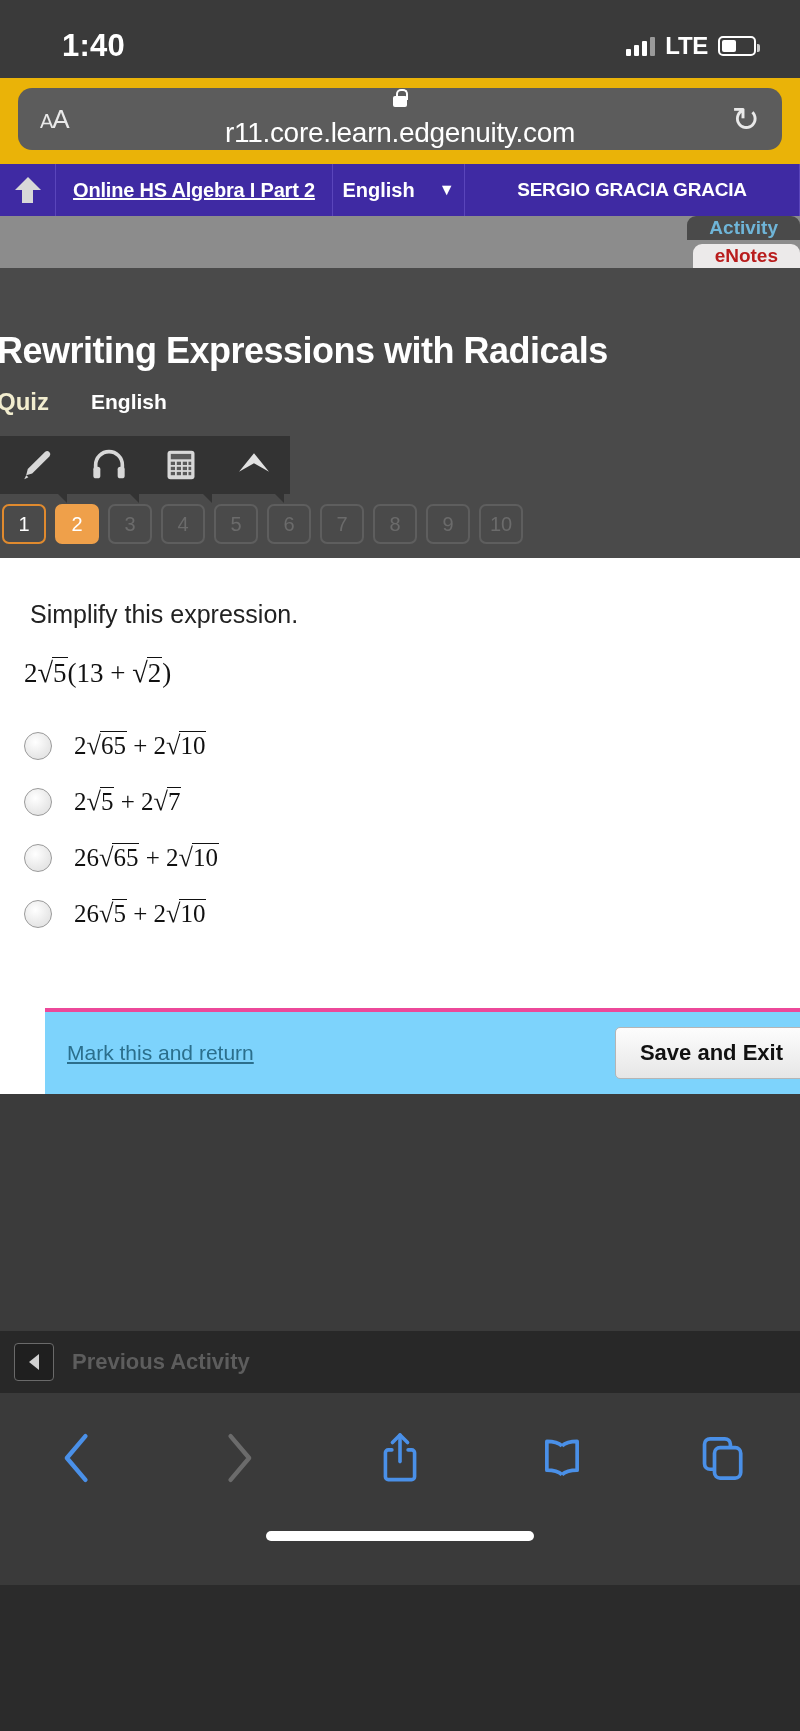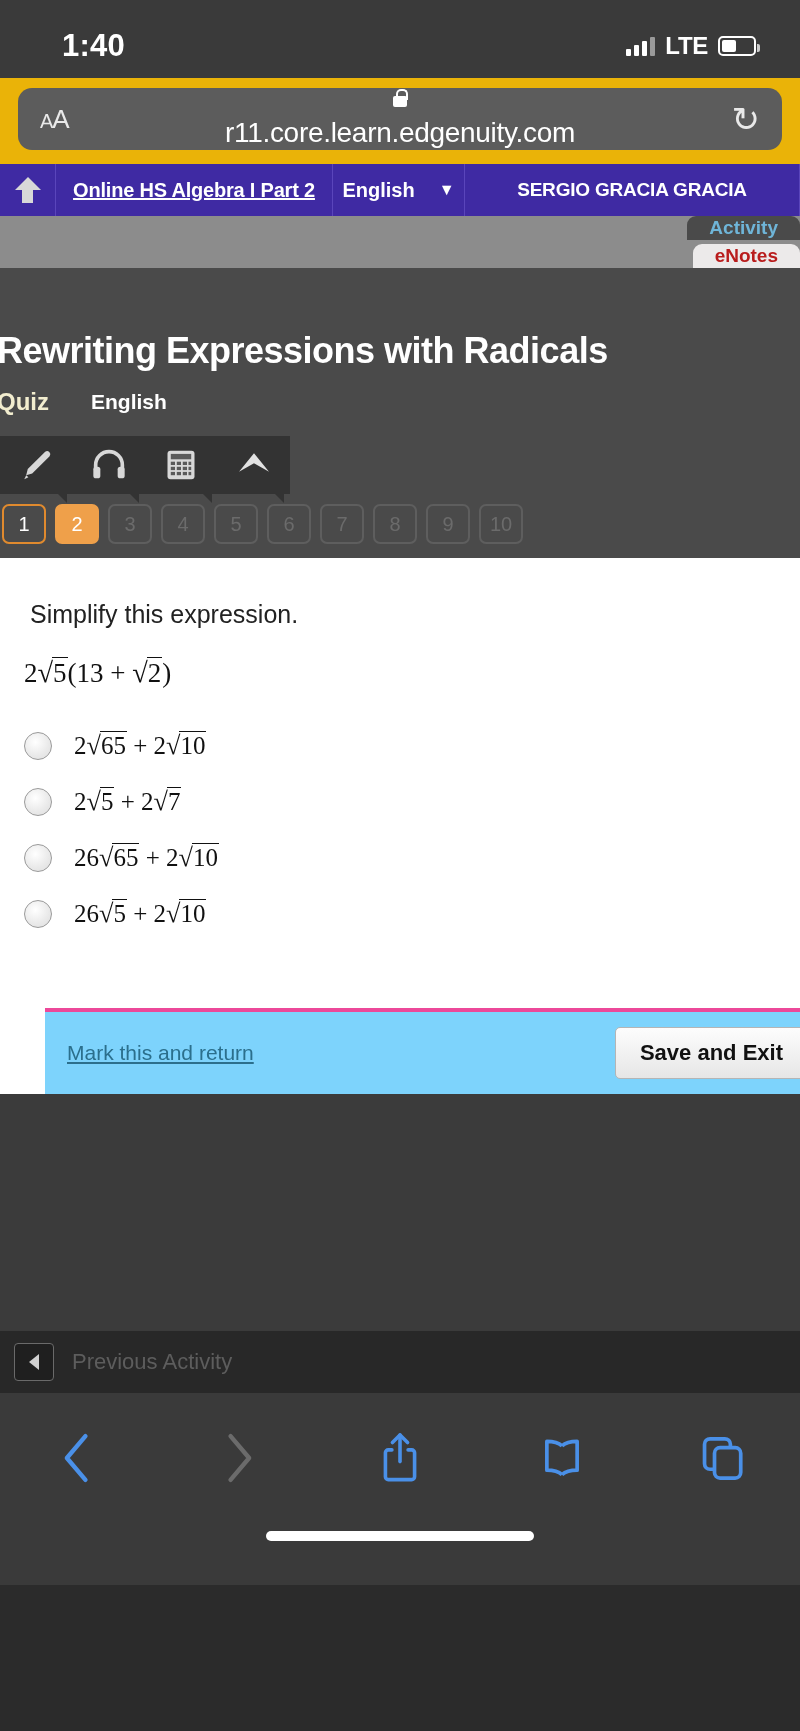--- a/index.html
+++ b/index.html
@@ -129,21 +129,21 @@
   
   .actnav { height: 62px; background: #282828; display: flex; align-items: center;
             justify-content: space-between; padding: 0 14px; }
   .arrbtn { width: 40px; height: 38px; border: 1px solid #6a6a6a; border-radius: 4px;
             display: flex; align-items: center; justify-content: center; background: #1f1f1f; }
   .arrbtn i { display:block; width:0; height:0; }
   .arr-l i { border-top:8px solid transparent; border-bottom:8px solid transparent;
              border-right:10px solid #d0d0d0; }
   .arr-r i { border-top:8px solid transparent; border-bottom:8px solid transparent;
              border-left:10px solid #d0d0d0; }
-  .actnav-l, .actnav-r { display: flex; align-items: center; gap: 18px; }
+  .actnav-l, .actnav-r { display: flex; align-items: center; gap: 18px; font-weight: bold; }
   .actnav-label { color: #5d5d5d; font-size: 22px; }
 
   
   .sftoolbar { height: 130px; background: #3a3a3a; display: flex; align-items: center;
                justify-content: space-between; padding: 0 42px; }
   .sfbtn { width: 70px; height: 70px; display: flex; align-items: center; justify-content: center; }
   .home-bar-wrap { height: 62px; background: #3a3a3a; display: flex;
                    align-items: flex-start; justify-content: center; }
   .home-bar { width: 268px; height: 10px; border-radius: 6px; background: #fff; margin-top: 8px; }
 </style>

